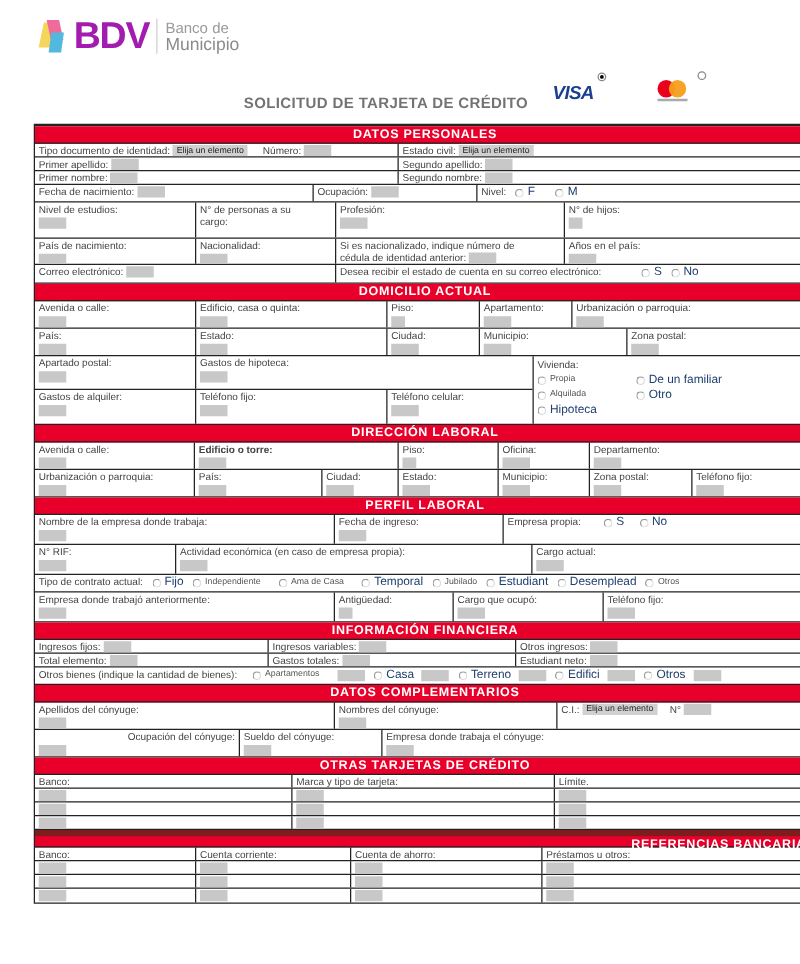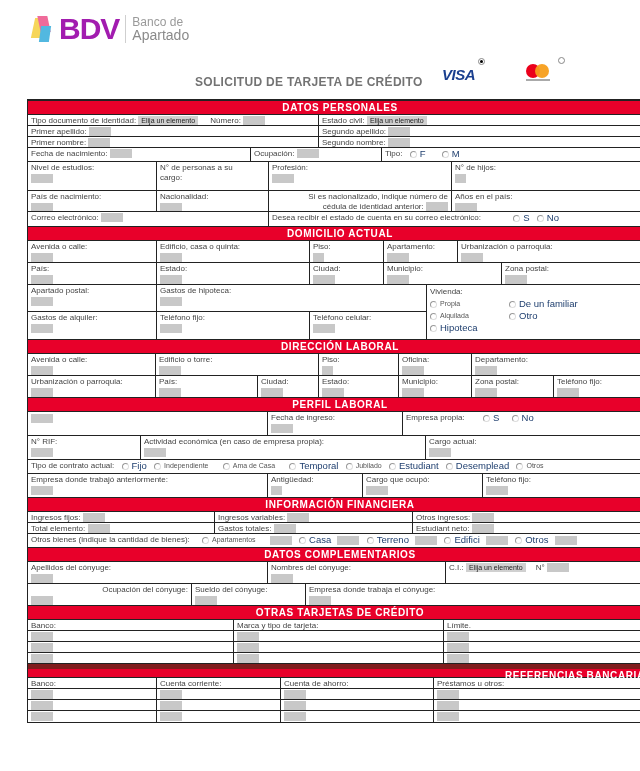--- a/index.html
+++ b/index.html
@@ -49,21 +49,21 @@
 <div class="logo">
   <div class="logo-mark">
       <span class="y"></span>
       <span class="p"></span>
       <span class="b"></span>
     </div>
   <span class="logo-bdv">BDV</span>
   <span class="logo-sep"></span>
   <div class="logo-text">
     <div>Banco de</div>
-    <div class="l2">Apartado</div>
+    <div class="l2">Municipio</div>
   </div>
 </div>
 <div class="title">SOLICITUD DE TARJETA DE CRÉDITO</div>
 <div class="visa">VISA</div>
 <span class="card-radio on" style="left:478px;top:58px;"></span>
 <div class="mc">
     <span class="c1"></span>
     <span class="c2"></span>
     <span class="t"></span>
   </div>
@@ -89,21 +89,21 @@
     <div class="cell" style="flex:1;"><span>Segundo apellido:</span> <span class="fill"></span></div>
   </div>
   <div class="row h1">
     <div class="cell" style="width:291px;"><span>Primer nombre:</span> <span class="fill"></span></div>
     <div class="cell" style="flex:1;"><span>Segundo nombre:</span> <span class="fill"></span></div>
   </div>
   <div class="row" style="height:14px;">
     <div class="cell" style="width:223px;"><span>Fecha de nacimiento:</span> <span class="fill"></span></div>
     <div class="cell" style="width:131px;"><span>Ocupación:</span> <span class="fill"></span></div>
     <div class="cell" style="flex:1;">
-      <span>Tipo:</span>
+      <span>Nivel:</span>
       <span class="rad"></span><span class="ropt big">F</span>
       <span class="rad" style="margin-left:14px;"></span><span class="ropt big">M</span>
     </div>
   </div>
   <div class="row h3">
     <div class="cell" style="width:129px;">
         <div>Nivel de estudios:</div>
         <span class="fill blk"></span>
       </div>
     <div class="cell" style="width:112px; white-space:normal;">
@@ -120,21 +120,21 @@
   </div>
   <div class="row" style="height:21px;">
     <div class="cell" style="width:129px;">
         <div>País de nacimiento:</div>
         <span class="fill blk"></span>
       </div>
     <div class="cell" style="width:112px;">
         <div>Nacionalidad:</div>
         <span class="fill blk"></span>
       </div>
-    <div class="cell" style="width:183px;text-align:right;">
+    <div class="cell" style="width:183px;">
         <div>Si es nacionalizado, indique número de</div>
         <div><span>cédula de identidad anterior:</span> <span class="fill"></span></div>
       </div>
     <div class="cell" style="flex:1;">
         <div>Años en el país:</div>
         <span class="fill blk"></span>
       </div>
   </div>
   <div class="row" style="height:15px;">
     <div class="cell" style="width:241px;"><span>Correo electrónico:</span> <span class="fill"></span></div>
@@ -224,21 +224,21 @@
       <div><span class="rad" style="margin-left:0;"></span><span class="ropt big">Hipoteca</span></div>
     </div>
   </div>
 
   <div class="sec">DIRECCIÓN LABORAL</div>
   <div class="row h2">
     <div class="cell" style="width:128px;">
         <div>Avenida o calle:</div>
         <span class="fill blk"></span>
       </div>
-    <div class="cell" style="width:163px;">
+    <div class="cell" style="width:163px;font-weight:bold;">
         <div>Edificio o torre:</div>
         <span class="fill blk"></span>
       </div>
     <div class="cell" style="width:80px;">
         <div>Piso:</div>
         <span class="fill sm blk"></span>
       </div>
     <div class="cell" style="width:73px;">
         <div>Oficina:</div>
         <span class="fill blk"></span>
@@ -275,20 +275,21 @@
       </div>
     <div class="cell" style="flex:1;">
         <div>Teléfono fijo:</div>
         <span class="fill blk"></span>
       </div>
   </div>
 
   <div class="sec">PERFIL LABORAL</div>
   <div class="row h2b">
     <div class="cell" style="width:240px;">
+        <div>Nombre de la empresa donde trabaja:</div>
         <span class="fill blk"></span>
       </div>
     <div class="cell" style="width:135px;">
         <div>Fecha de ingreso:</div>
         <span class="fill blk"></span>
       </div>
     <div class="cell" style="flex:1;">
       <span>Empresa propia:</span>
       <span class="rad" style="margin-left:16px;"></span><span class="ropt big">S</span>
       <span class="rad" style="margin-left:10px;"></span><span class="ropt big">No</span>

